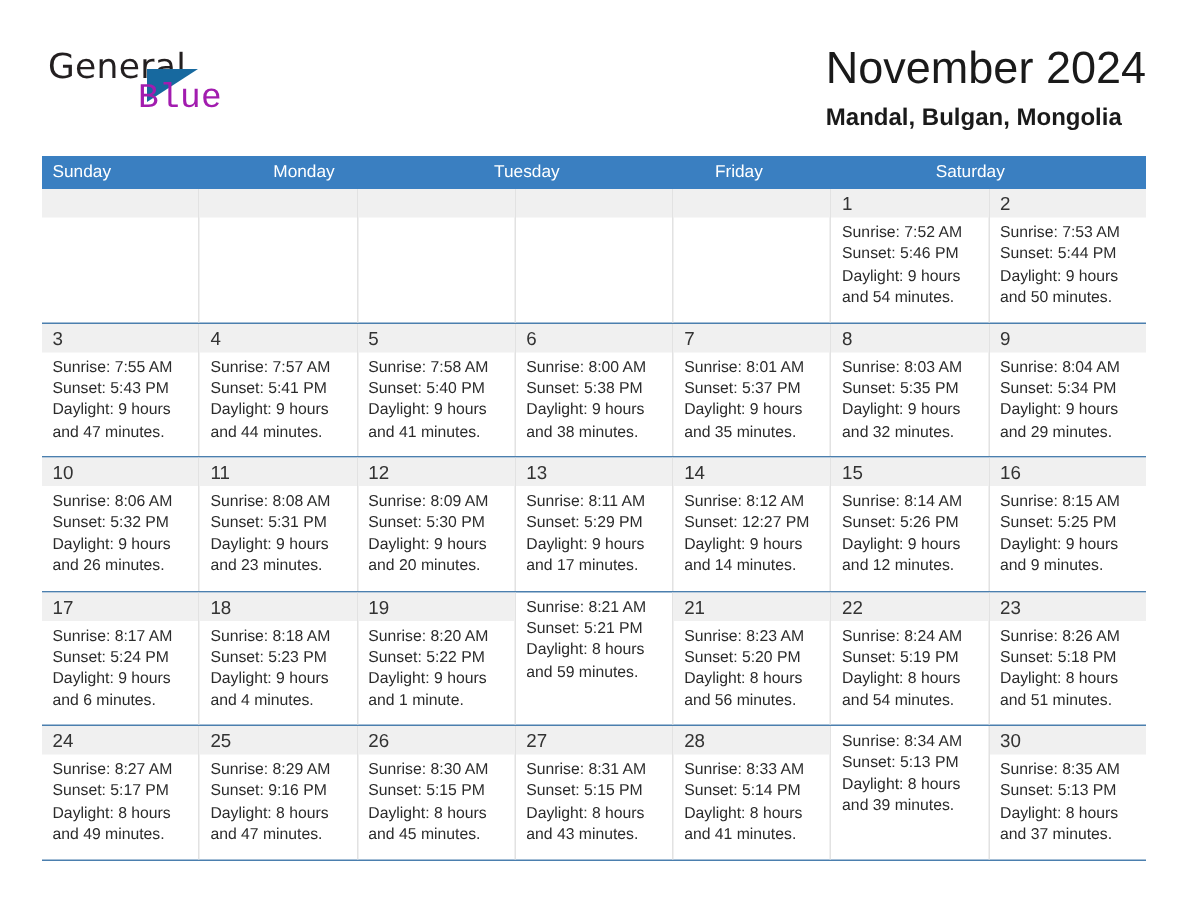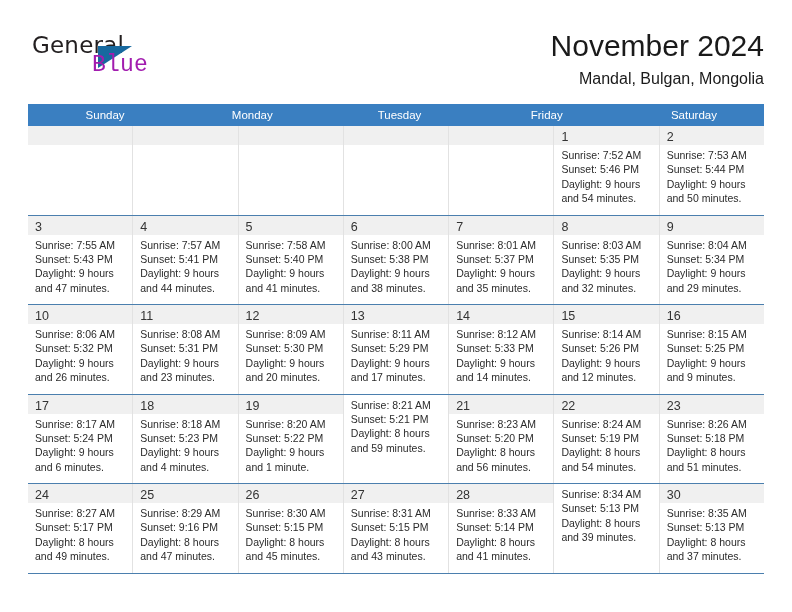--- a/index.html
+++ b/index.html
@@ -64,50 +64,48 @@
     width: 0;
     height: 0;
     border-left: 34px solid #17699f;
     border-bottom: 22px solid transparent;
   }
 
   .title-block {
     position: absolute;
     right: 0;
     top: 0;
-    text-align: right;
   }
   .cal-title {
     font-size: 30px;
     font-weight: 400;
     color: #1a1a1a;
     line-height: 36px;
     white-space: nowrap;
   }
   .cal-subtitle {
     font-size: 16px;
-    font-weight: 400;
+    font-weight: 700;
     color: #1a1a1a;
     line-height: 22px;
     margin-top: 4px;
     white-space: nowrap;
   }
 
   
   .calendar {
     position: absolute;
     left: 28px;
     top: 104px;
     width: 736px;
   }
   .weekdays {
     display: flex;
     width: 100%;
     background: #3a7fc1;
-    text-align: center;
   }
   .weekday {
     flex: 1 1 0;
     box-sizing: border-box;
     height: 22px;
     line-height: 22px;
     padding-left: 7px;
     font-size: 11.5px;
     color: #ffffff;
     font-family: "Liberation Sans", sans-serif;
@@ -327,21 +325,21 @@
               <div>Sunrise: 8:11 AM</div>
               <div>Sunset: 5:29 PM</div>
               <div>Daylight: 9 hours</div>
               <div>and 17 minutes.</div>
             </div>
           </div>
           <div class="day">
             <div class="daynum-band"><span class="daynum">14</span></div>
             <div class="day-info">
               <div>Sunrise: 8:12 AM</div>
-              <div>Sunset: 5:33 PM</div>
+              <div>Sunset: 12:27 PM</div>
               <div>Daylight: 9 hours</div>
               <div>and 14 minutes.</div>
             </div>
           </div>
           <div class="day">
             <div class="daynum-band"><span class="daynum">15</span></div>
             <div class="day-info">
               <div>Sunrise: 8:14 AM</div>
               <div>Sunset: 5:26 PM</div>
               <div>Daylight: 9 hours</div>

